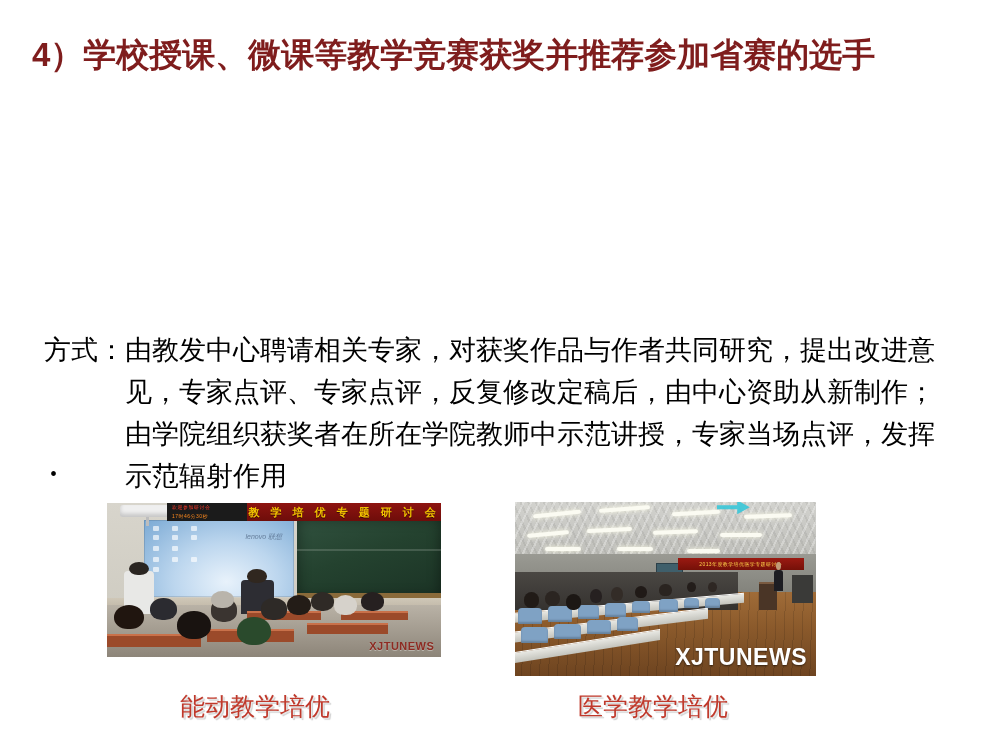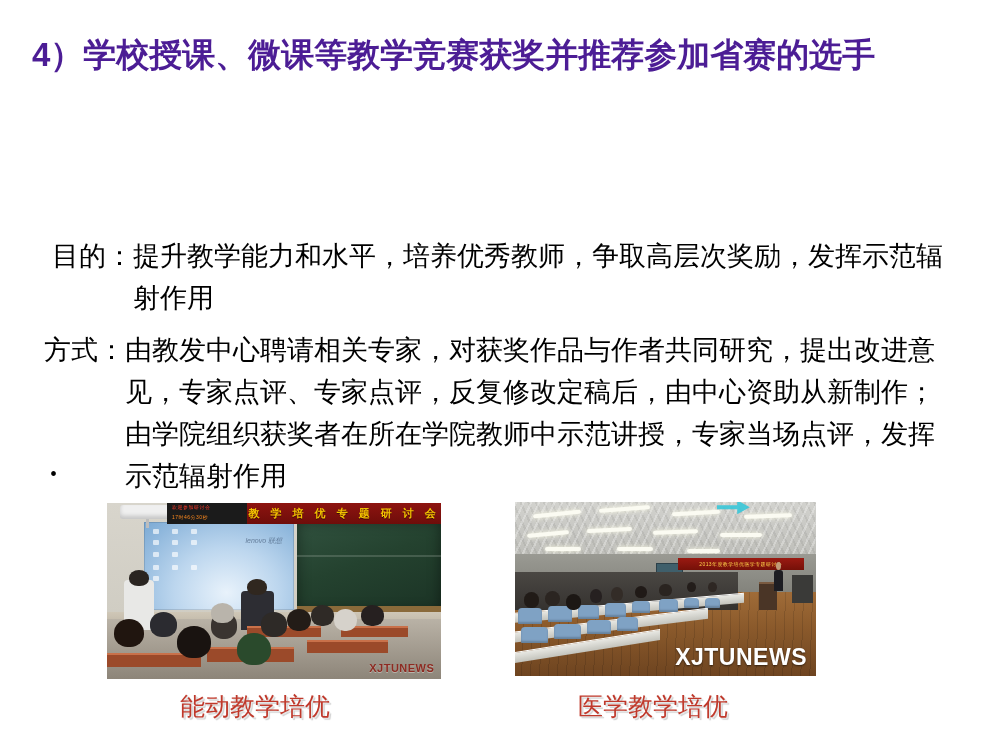--- a/index.html
+++ b/index.html
@@ -21,21 +21,21 @@
   .slide-title {
     position: absolute;
     left: 32px;
     top: 33px;
     width: 930px;
     font-family: "Liberation Sans", "DejaVu Sans", sans-serif;
     font-weight: bold;
     font-size: 33px;
     line-height: 44px;
     letter-spacing: 0px;
-    color: #4c1d95;
+    color: #7f1d1d;
     white-space: pre-wrap;
   }
 
   
   .body-block {
     position: absolute;
     font-size: 27px;
     line-height: 42px;
     color: #000000;
     white-space: pre-wrap;
@@ -88,21 +88,21 @@
   
   .photo {
     position: absolute;
     overflow: hidden;
     background: #cfcfcf;
   }
   #photo-left {
     left: 107px;
     top: 503px;
     width: 334px;
-    height: 176px;
+    height: 154px;
   }
   #photo-right {
     left: 515px;
     top: 502px;
     width: 301px;
     height: 174px;
   }
   .photo-inner {
     position: absolute;
     inset: 0;
@@ -295,26 +295,20 @@
   #caption-left { left: 180px; top: 690px; }
   #caption-right { left: 578px; top: 690px; }
 </style>
 </head>
 <body>
 
 <div class="slide">
 
   <div class="slide-title">4）学校授课、微课等教学竞赛获奖并推荐参加省赛的选手</div>
 
-  <div class="body-block" id="purpose-block">
-    <div class="kv-row">
-      <span class="kv-label">目的：</span>
-      <span class="kv-value">提升教学能力和水平，培养优秀教师，争取高层次奖励，发挥示范辐射作用</span>
-    </div>
-  </div>
 
   <div class="body-block" id="method-block">
     <div class="kv-row">
       <span class="kv-label">方式：</span>
       <span class="kv-value">由教发中心聘请相关专家，对获奖作品与作者共同研究，提出改进意见，专家点评、专家点评，反复修改定稿后，由中心资助从新制作；
 由学院组织获奖者在所在学院教师中示范讲授，专家当场点评，发挥示范辐射作用</span>
     </div>
   </div>
 
   <div class="bullet-row">

